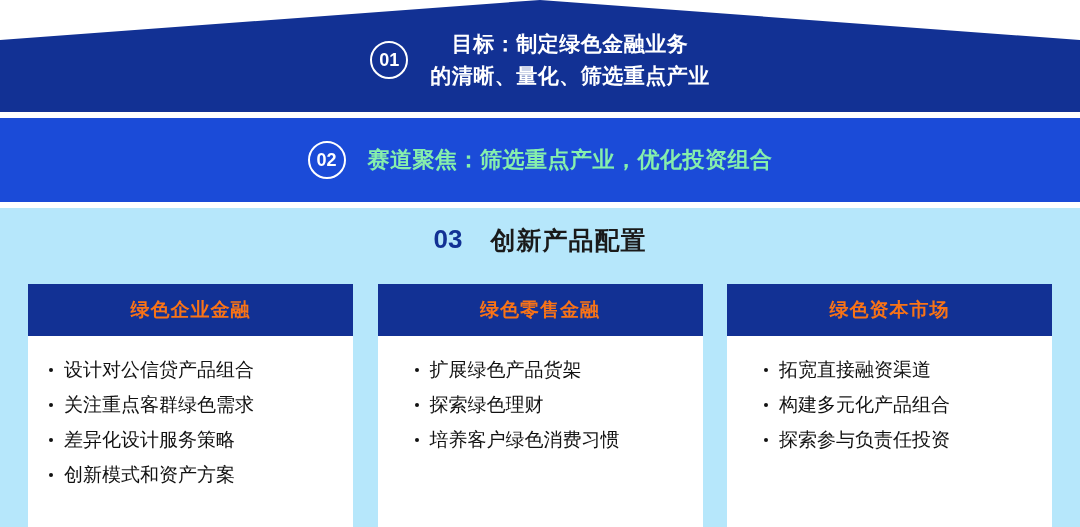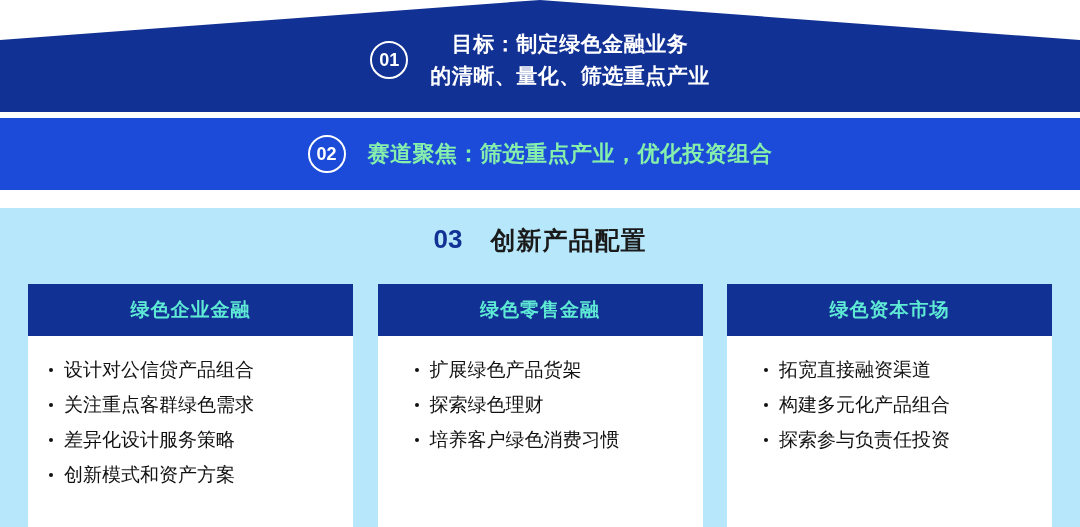--- a/index.html
+++ b/index.html
@@ -73,21 +73,21 @@
   .roof-text div {
     white-space: nowrap;
   }
 
   
   .band {
     position: absolute;
     left: 0;
     top: 118px;
     width: 1080px;
-    height: 72px;
+    height: 84px;
     background: #1b4bd8;
     display: flex;
     align-items: center;
     justify-content: center;
   }
   .badge-02 {
     width: 38px;
     height: 38px;
     font-size: 18px;
     margin-right: 22px;
@@ -138,21 +138,21 @@
     display: flex;
     justify-content: space-between;
   }
   .card {
     width: 325px;
     background: #ffffff;
     box-sizing: border-box;
   }
   .card-head {
     background: #123194;
-    color: #5eead4;
+    color: #f97316;
     height: 52px;
     display: flex;
     align-items: center;
     justify-content: center;
     font-size: 19px;
     font-weight: bold;
     letter-spacing: 1px;
   }
   .card-body {
     height: 191px;

